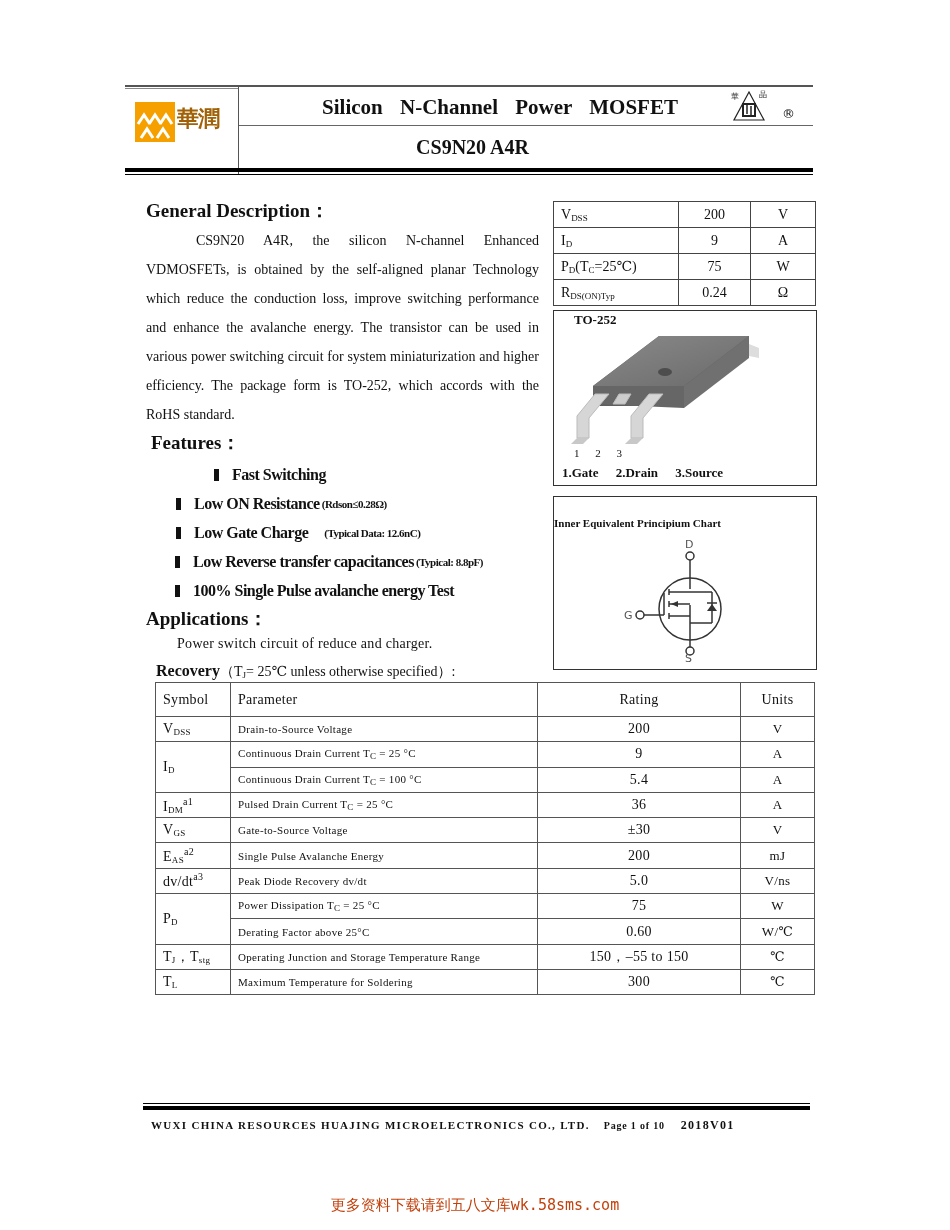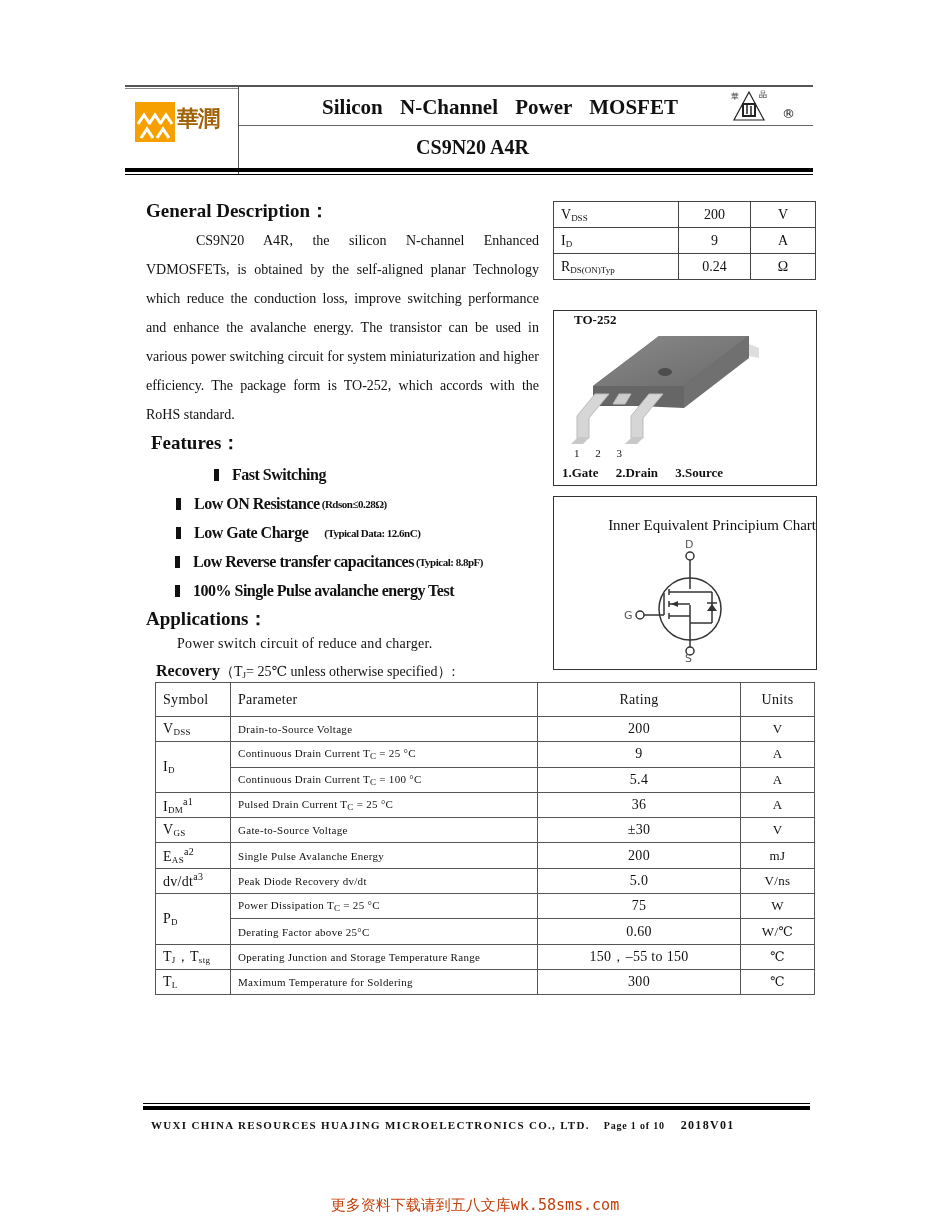--- a/index.html
+++ b/index.html
@@ -38,21 +38,21 @@
   
   .pkg-box { position: absolute; left: 553px; top: 310px; width: 264px; height: 176px; border: 1px solid #333; }
   .pkg-title { position: absolute; left: 20px; top: 1px; font-size: 13px; font-weight: bold; }
   .pkg-pins { position: absolute; left: 20px; top: 136px; font-size: 11px; word-spacing: 13px; }
   .pkg-legend { position: absolute; left: 8px; top: 154px; font-size: 13px; font-weight: bold; }
   .pkg-legend span { margin-right: 14px; }
   .pkg-svg { position: absolute; left: 15px; top: 15px; }
 
   
   .ckt-box { position: absolute; left: 553px; top: 496px; width: 264px; height: 174px; border: 1px solid #333; }
-  .ckt-title { position: absolute; left: 0; top: 20px; width: 100%; text-align: right; font-size: 15px; font-weight: normal; }
+  .ckt-title { position: absolute; left: 0; top: 20px; width: 100%; text-align: left; font-size: 11px; font-weight: bold; }
   .ckt-svg { position: absolute; left: 70px; top: 40px; }
 
   
   .features { position: absolute; left: 178px; top: 460px; list-style: none; }
   .features li { height: 29px; font-size: 16px; font-weight: bold; letter-spacing: -0.5px; white-space: nowrap; display: flex; align-items: center; }
   .features li .bullet { display: inline-block; width: 5px; height: 12px; background: #111; margin-right: 13px; }
   .features li .note { font-size: 11px; margin-left: 2px; }
 
   .app-text { position: absolute; left: 177px; top: 636px; font-size: 14px; letter-spacing: 0.3px; }
   .abs-line { position: absolute; left: 156px; top: 662px; font-size: 14px; white-space: nowrap; }
@@ -119,20 +119,25 @@
   <tbody id="spec-body">
       <tr>
         <td style="width: 125px;"><span>V</span><sub class="s">DSS</sub></td>
         <td class="c" style="width: 72px;">200</td>
         <td class="c">V</td>
       </tr>
       <tr>
         <td style="width: 125px;"><span>I</span><sub class="s">D</sub></td>
         <td class="c" style="width: 72px;">9</td>
         <td class="c">A</td>
+      </tr>
+      <tr>
+        <td style="width: 125px;"><span>P</span><sub class="s">D</sub><span>(T</span><sub class="s">C</sub><span>=25℃)</span></td>
+        <td class="c" style="width: 72px;">75</td>
+        <td class="c">W</td>
       </tr>
       <tr>
         <td style="width: 125px;"><span>R</span><sub class="s">DS(ON)Typ</sub></td>
         <td class="c" style="width: 72px;">0.24</td>
         <td class="c">Ω</td>
       </tr>
     </tbody>
 </table>
 
 <div class="pkg-box">

